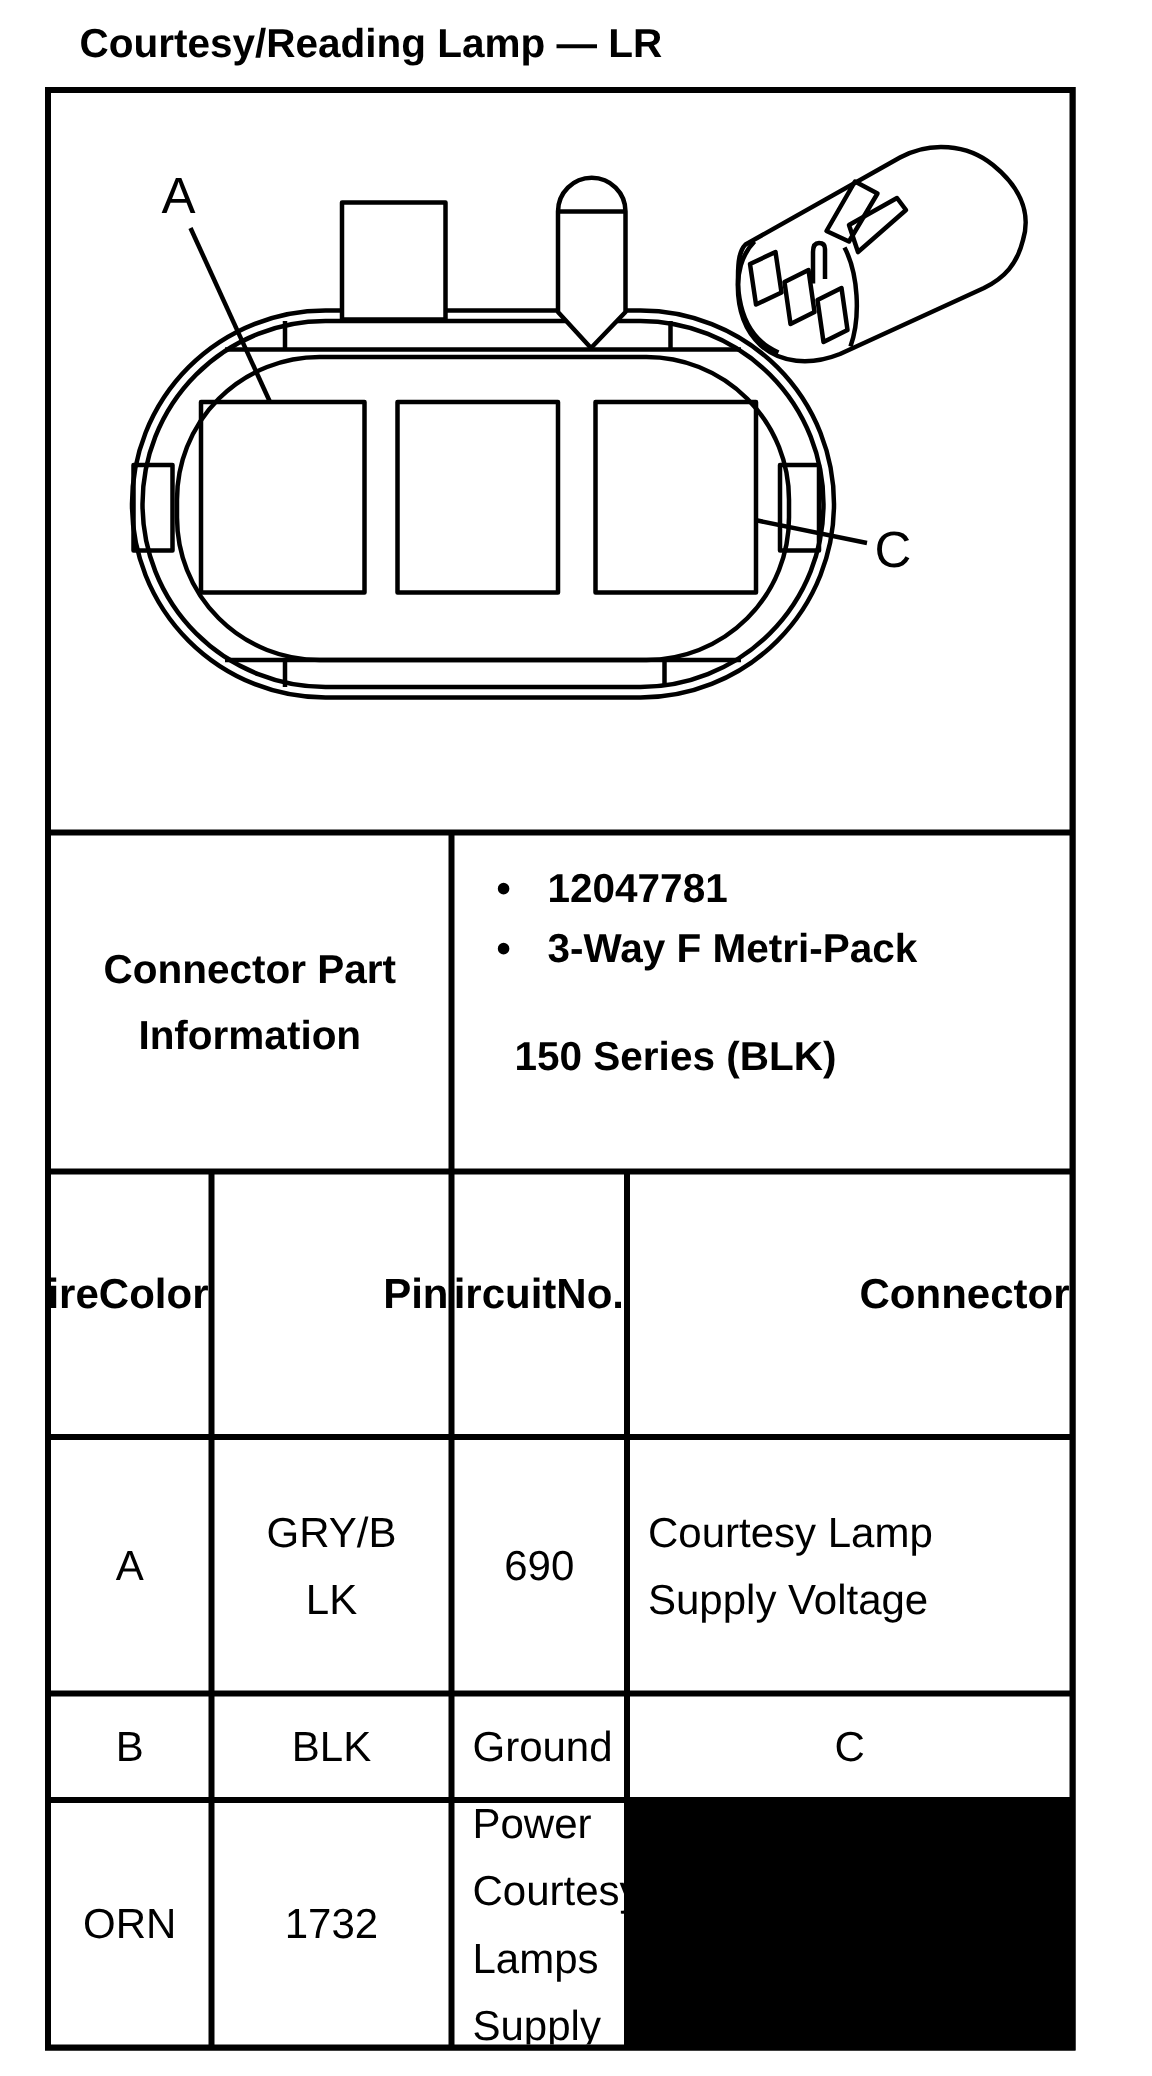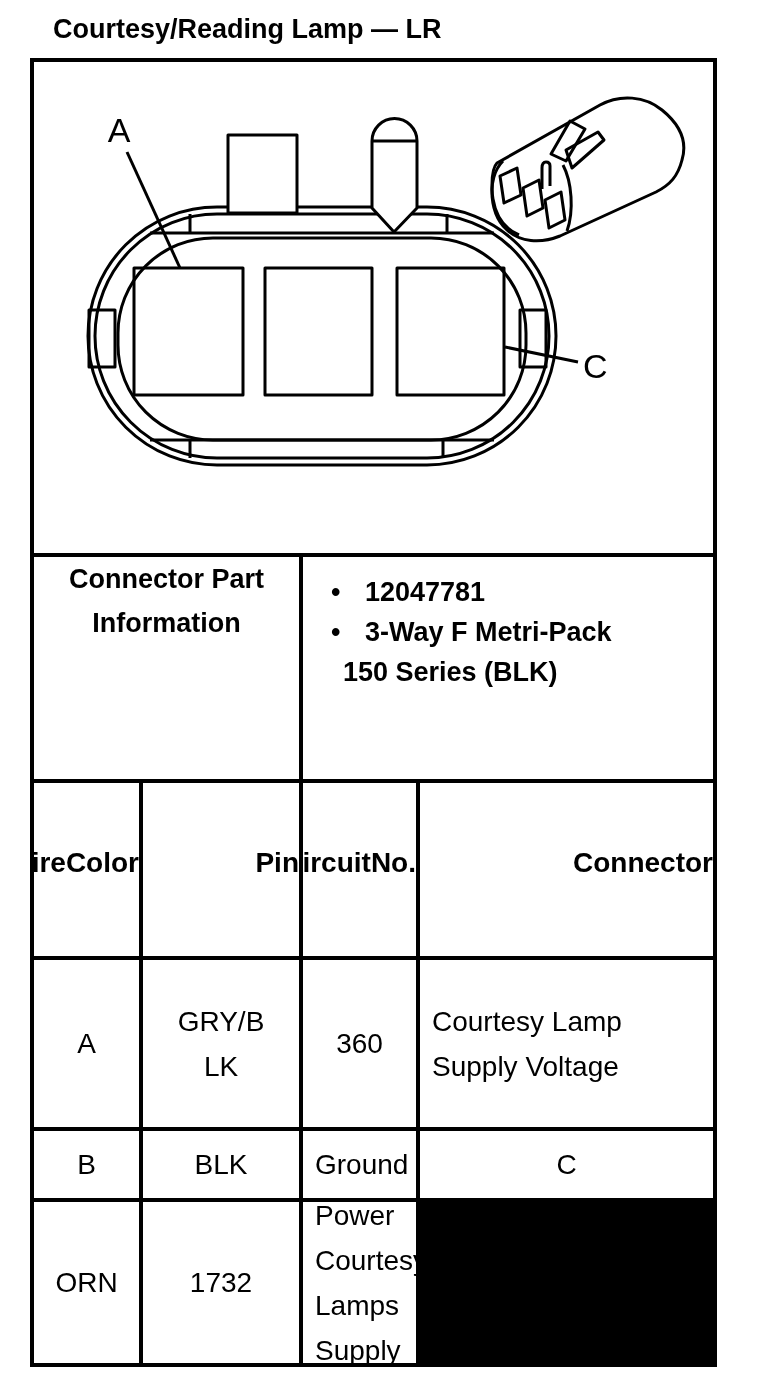--- a/index.html
+++ b/index.html
@@ -13,26 +13,26 @@
   .outer-box{
     position:absolute;left:30px;top:58px;width:687px;height:1309px;box-sizing:border-box;
     border:4px solid #000;background:#000;
     display:grid;grid-template-columns:105px 156px 113px 1fr;
     grid-template-rows:491px 222px 173px 167px 67px 1fr;gap:4px;
   }
   .cell{background:#fff;box-sizing:border-box;overflow:hidden;}
   .drawing-cell{grid-column:1/-1;}
   .pi-head{
     grid-column:1/3;font-weight:bold;font-size:27px;line-height:44px;
-    display:flex;flex-direction:column;justify-content:flex-start;align-items:center;text-align:center;
+    display:flex;flex-direction:column;justify-content:center;align-items:center;text-align:center;
   }
   .pi-body{grid-column:3/-1;font-weight:bold;font-size:27px;line-height:40px;padding:15px 10px 0 28px;}
   .bullet-row{display:flex;}
   .bullet-dot{width:34px;flex:0 0 34px;}
-  .continuation{margin-left:12px;}
+  .continuation{margin-left:12px;margin-top:32px;}
   .hdr{
     font-weight:bold;font-size:28px;line-height:39px;text-align:center;
     display:flex;justify-content:flex-end;align-items:center;padding-bottom:15px;
   }
   .data{
     font-size:28px;line-height:45px;text-align:center;
     display:flex;flex-direction:column;justify-content:center;align-items:center;
   }
   .data.fn{align-items:flex-start;text-align:left;padding-left:12px;padding-right:6px;}
   svg{display:block;}
@@ -130,21 +130,21 @@
       </div>
 
     <div class="cell data">
         <div>A</div>
       </div>
     <div class="cell data">
         <div>GRY/B</div>
         <div>LK</div>
       </div>
     <div class="cell data">
-        <div>360</div>
+        <div>690</div>
       </div>
     <div class="cell data fn">
         <div>Courtesy Lamp</div>
         <div>Supply Voltage</div>
       </div>
 
     <div class="cell data">
         <div>B</div>
       </div>
     <div class="cell data">

